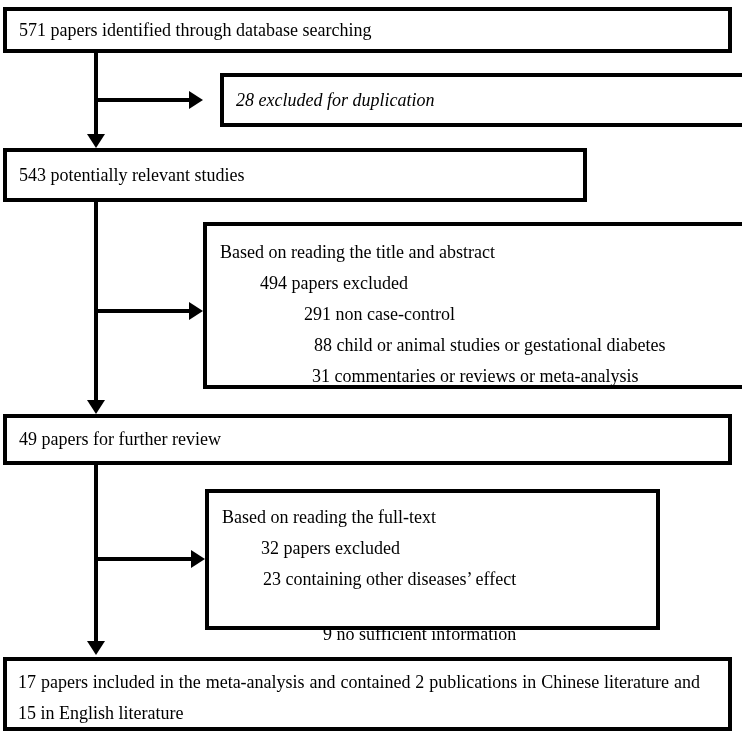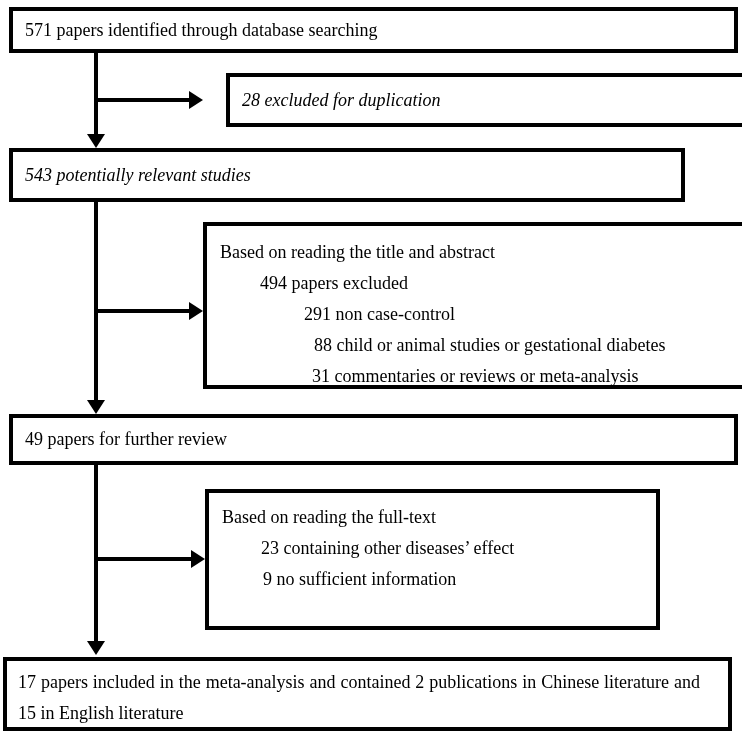--- a/index.html
+++ b/index.html
@@ -18,25 +18,24 @@
     position: absolute;
     border: 4px solid #000000;
     background: #ffffff;
   }
   .single {
     display: flex;
     align-items: center;
     padding-left: 12px;
     padding-right: 13px;
     white-space: nowrap;
-    margin-left: 6px;
   }
   .b1 { left: 3px;   top: 7px;   width: 729px; height: 46px; }
   .b2 { left: 220px; top: 73px;  width: 587px; height: 54px; font-style: italic; }
-  .b3 { left: 3px;   top: 148px; width: 676px; height: 54px; font-style: italic; }
+  .b3 { left: 3px;   top: 148px; width: 584px; height: 54px; }
   .b4 { left: 203px; top: 222px; width: 612px; height: 167px; padding-top: 11px; }
   .b5 { left: 3px;   top: 414px; width: 729px; height: 51px; }
   .b6 { left: 205px; top: 489px; width: 455px; height: 141px; padding-top: 9px; }
   .b7 { left: 3px;   top: 657px; width: 729px; height: 74px;
         padding: 6px 28px 0 11px; line-height: 31px;
         text-align: justify; text-align-last: left; }
   .ln { line-height: 31px; white-space: nowrap; }
   .b4 .ln:nth-child(1) { padding-left: 13px; }
   .b4 .ln:nth-child(2) { padding-left: 53px; }
   .b4 .ln:nth-child(3) { padding-left: 97px; }
@@ -111,20 +110,21 @@
     <span>49 papers for further review</span>
   </div>
 
   <div class="vline v3"></div>
   <div class="ah-down ad3"></div>
   <div class="hline h3"></div>
   <div class="ah-right ar3"></div>
 
   <div class="box b6">
     <div class="ln">Based on reading the full-text</div>
+    <div class="ln">32 papers excluded</div>
     <div class="ln">23 containing other diseases’ effect</div>
     <div class="ln">9 no sufficient information</div>
   </div>
 
   <div class="box b7">
     <span>17 papers included in the meta-analysis and contained 2 publications in Chinese literature and 15 in English literature</span>
   </div>
 
 </div>
 

